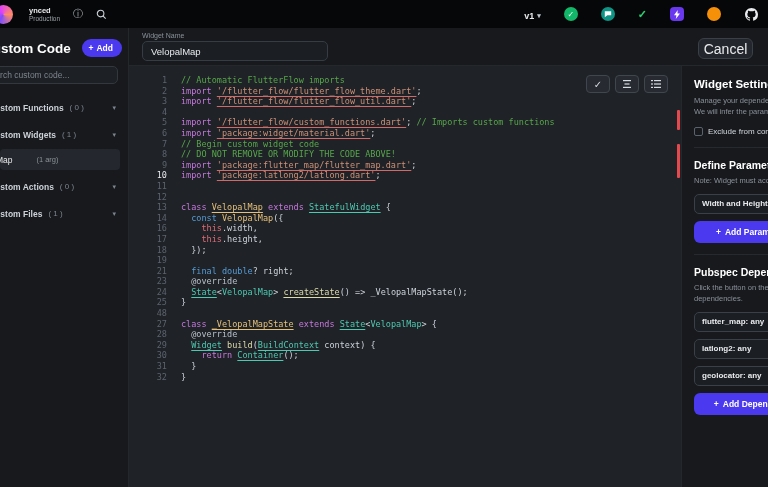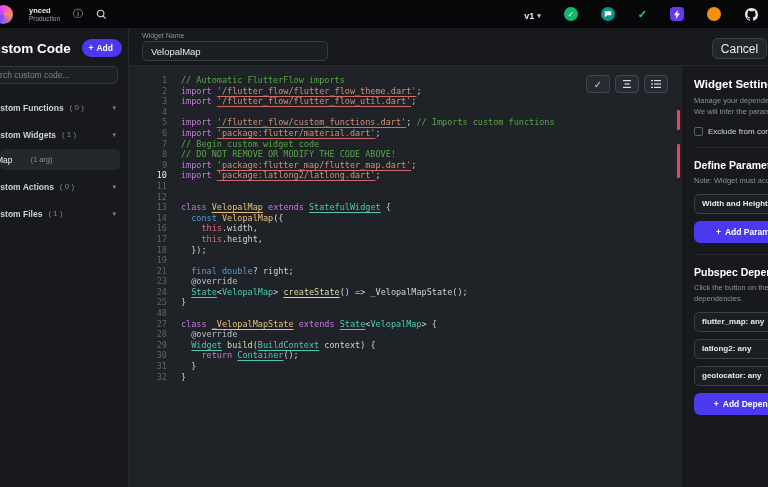--- a/index.html
+++ b/index.html
@@ -39,31 +39,31 @@
              font-family:"Liberation Sans",sans-serif;}
   .sb-search::placeholder{color:#7d848d;}
   .sb-section{display:flex;align-items:center;height:27px;margin-left:-11px;padding-right:12px;
               white-space:nowrap;cursor:pointer;}
   .sb-label{font-size:8.5px;font-weight:bold;color:#cdd2d9;}
   .sb-count{font-size:8px;color:#7d848d;margin-left:6px;}
   .sb-chev{margin-left:auto;color:#7d848d;font-size:7px;}
   .sb-item{display:flex;align-items:center;height:21px;background:#24272d;border-radius:4px;
            margin:1px 8px 3px 0;white-space:nowrap;overflow:hidden;cursor:pointer;}
   .sb-item-name{font-size:8.5px;color:#e8eaed;margin-left:-32px;}
-  .sb-item-badge{font-size:7.5px;color:#8b919a;margin-left:18px;}
+  .sb-item-badge{font-size:7.5px;color:#8b919a;margin-left:24px;}
 
   
   .hdr{position:absolute;top:28px;left:129px;width:639px;height:38px;background:#17191d;
        border-bottom:1px solid #24272c;}
   .hdr-label{position:absolute;left:13px;top:4px;font-size:7px;color:#8b919a;}
   .hdr-input{position:absolute;left:13px;top:13px;width:186px;height:20px;background:#1b1e23;
              border:1px solid #363c44;border-radius:5px;color:#e8eaed;font-size:9.5px;padding:0 8px;
              font-family:"Liberation Sans",sans-serif;}
-  .btn-cancel{position:absolute;right:1px;top:10px;width:55px;height:21px;background:#23262c;
-              border:1px solid #3a4047;border-radius:6px;color:#e8eaed;font-size:12px;
+  .btn-cancel{position:absolute;right:15px;top:10px;width:55px;height:21px;background:#23262c;
+              border:1px solid #3a4047;border-radius:6px;color:#e8eaed;font-size:14px;
               display:flex;align-items:center;justify-content:center;cursor:pointer;}
 
   
   .editor{position:absolute;top:66px;left:129px;width:552px;height:421px;background:#1f2227;overflow:hidden;}
   .code{padding-top:9px;font-family:"DejaVu Sans Mono",monospace;font-size:8.5px;}
   .cl{display:flex;height:10.6px;line-height:10.6px;white-space:pre;}
   .ln{width:52px;text-align:right;padding-right:14px;color:#5c636d;flex:none;}
   .ln-active{color:#e8eaed;}
   .tk-com{color:#57a64a}
   .tk-kw{color:#c678dd}
@@ -188,21 +188,21 @@
     <div class="btn-cancel">Cancel</div>
   </div>
 
   <div class="editor">
     <div class="code">
         <div class="cl"><span class="ln">1</span><span><span class="tk-com">// Automatic FlutterFlow imports</span></span></div>
         <div class="cl"><span class="ln">2</span><span><span class="tk-kw">import </span><span class="tk-str tk-u">'/flutter_flow/flutter_flow_theme.dart'</span><span class="tk-pl">;</span></span></div>
         <div class="cl"><span class="ln">3</span><span><span class="tk-kw">import </span><span class="tk-str tk-u">'/flutter_flow/flutter_flow_util.dart'</span><span class="tk-pl">;</span></span></div>
         <div class="cl"><span class="ln">4</span></div>
         <div class="cl"><span class="ln">5</span><span><span class="tk-kw">import </span><span class="tk-str tk-u">'/flutter_flow/custom_functions.dart'</span><span class="tk-pl">; </span><span class="tk-com">// Imports custom functions</span></span></div>
-        <div class="cl"><span class="ln">6</span><span><span class="tk-kw">import </span><span class="tk-str tk-u">'package:flutter/material.dart'</span><span class="tk-pl">;</span></span></div>
+        <div class="cl"><span class="ln">6</span><span><span class="tk-kw">import </span><span class="tk-str tk-u">'package:widget/material.dart'</span><span class="tk-pl">;</span></span></div>
         <div class="cl"><span class="ln">7</span><span><span class="tk-com">// Begin custom widget code</span></span></div>
         <div class="cl"><span class="ln">8</span><span><span class="tk-com">// DO NOT REMOVE OR MODIFY THE CODE ABOVE!</span></span></div>
         <div class="cl"><span class="ln">9</span><span><span class="tk-kw">import </span><span class="tk-str tk-u">'package:flutter_map/flutter_map.dart'</span><span class="tk-pl">;</span></span></div>
         <div class="cl"><span class="ln ln-active">10</span><span><span class="tk-kw">import </span><span class="tk-str tk-u">'package:latlong2/latlong.dart'</span><span class="tk-pl">;</span></span></div>
         <div class="cl"><span class="ln">11</span></div>
         <div class="cl"><span class="ln">12</span><span></span></div>
         <div class="cl"><span class="ln">13</span><span><span class="tk-kw">class </span><span class="tk-cls tk-u">VelopalMap</span><span class="tk-pl"> </span><span class="tk-kw">extends</span><span class="tk-pl"> </span><span class="tk-typ tk-u">StatefulWidget</span><span class="tk-pl"> {</span></span></div>
         <div class="cl"><span class="ln">14</span><span><span class="tk-pl">  </span><span class="tk-kwb">const </span><span class="tk-cls">VelopalMap</span><span class="tk-pl">({</span></span></div>
         <div class="cl"><span class="ln">16</span><span><span class="tk-pl">    </span><span class="tk-kw2">this</span><span class="tk-pl">.width,</span></span></div>
         <div class="cl"><span class="ln">17</span><span><span class="tk-pl">    </span><span class="tk-kw2">this</span><span class="tk-pl">.height,</span></span></div>

